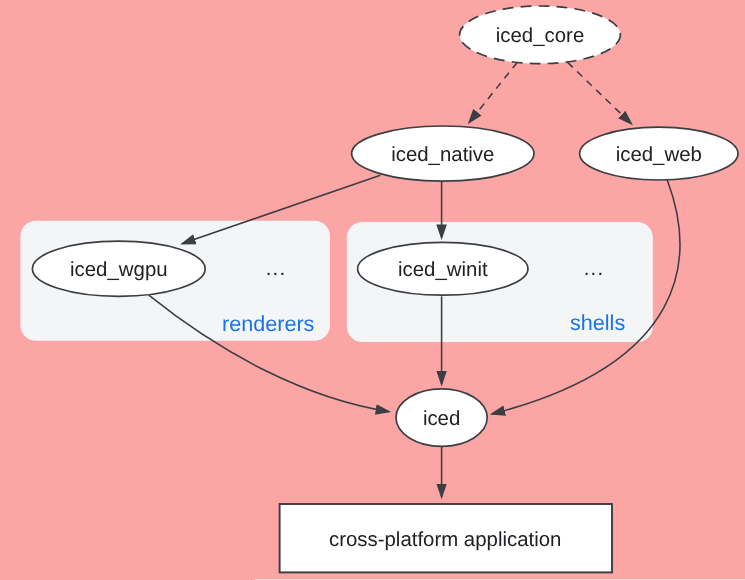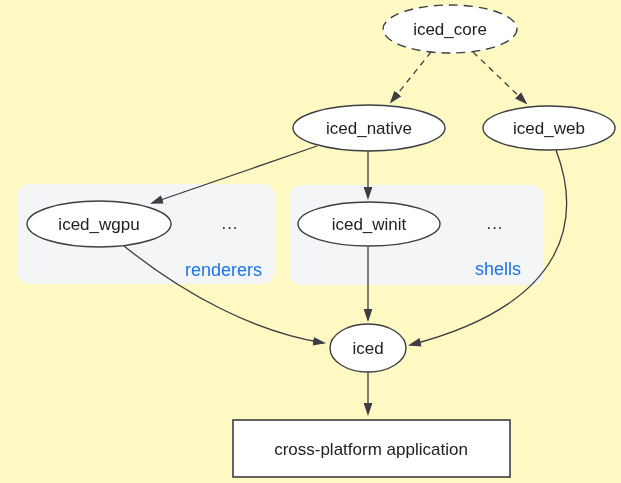--- a/index.html
+++ b/index.html
@@ -1,19 +1,19 @@
 <!DOCTYPE html>
 <html><head>
 <meta charset="utf-8">
 <style>
   html,body{margin:0;padding:0;background:#ffffff;}
   .stage{
     position:relative;
     width:621px;height:483px;
-    background:#fef9c3;
+    background:#fca5a5;
     font-family:"Liberation Sans", sans-serif;
     overflow:hidden;
   }
   svg{display:block}
   .node-shape{fill:#ffffff;stroke:#3b3e42;stroke-width:1.4px;}
   .node-shape.dashed{stroke-dasharray:9 6;}
   .app-rect{fill:#ffffff;stroke:#3b3e42;stroke-width:1.6px;}
   .edge{fill:none;stroke:#3b3e42;stroke-width:1.3px;}
   .edge.dashed{stroke-dasharray:6 5;}
   .node-label{

